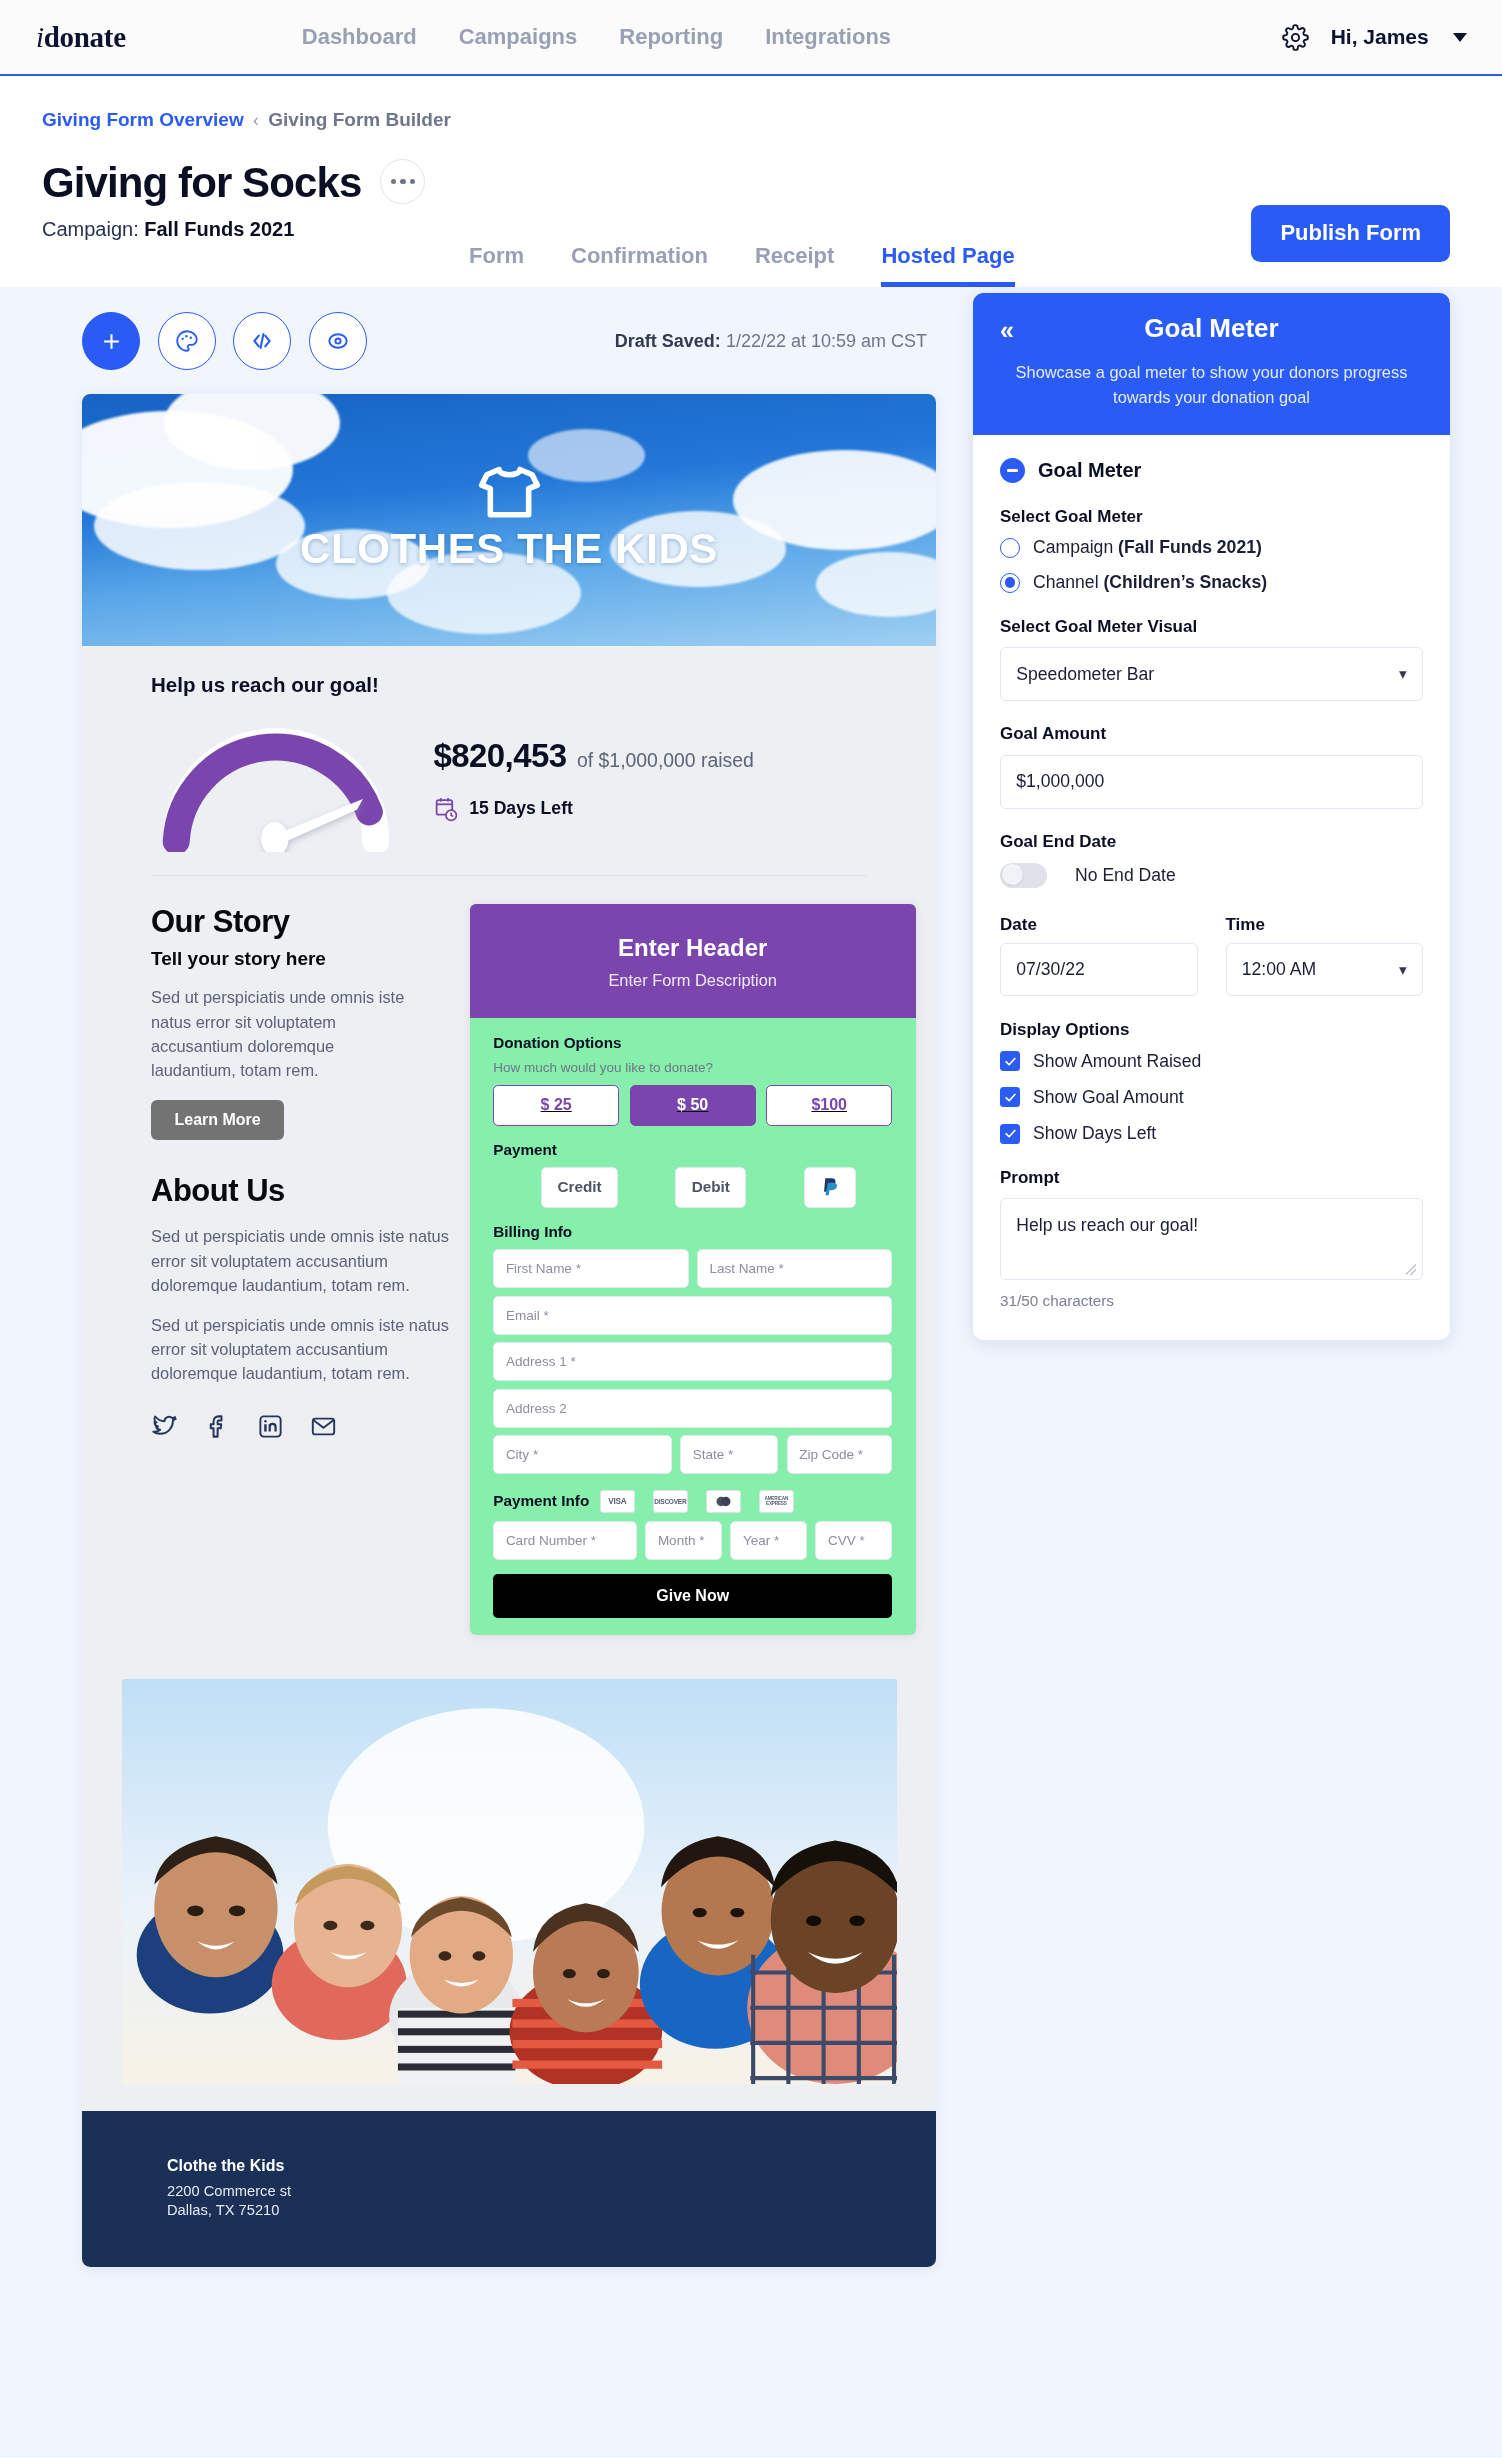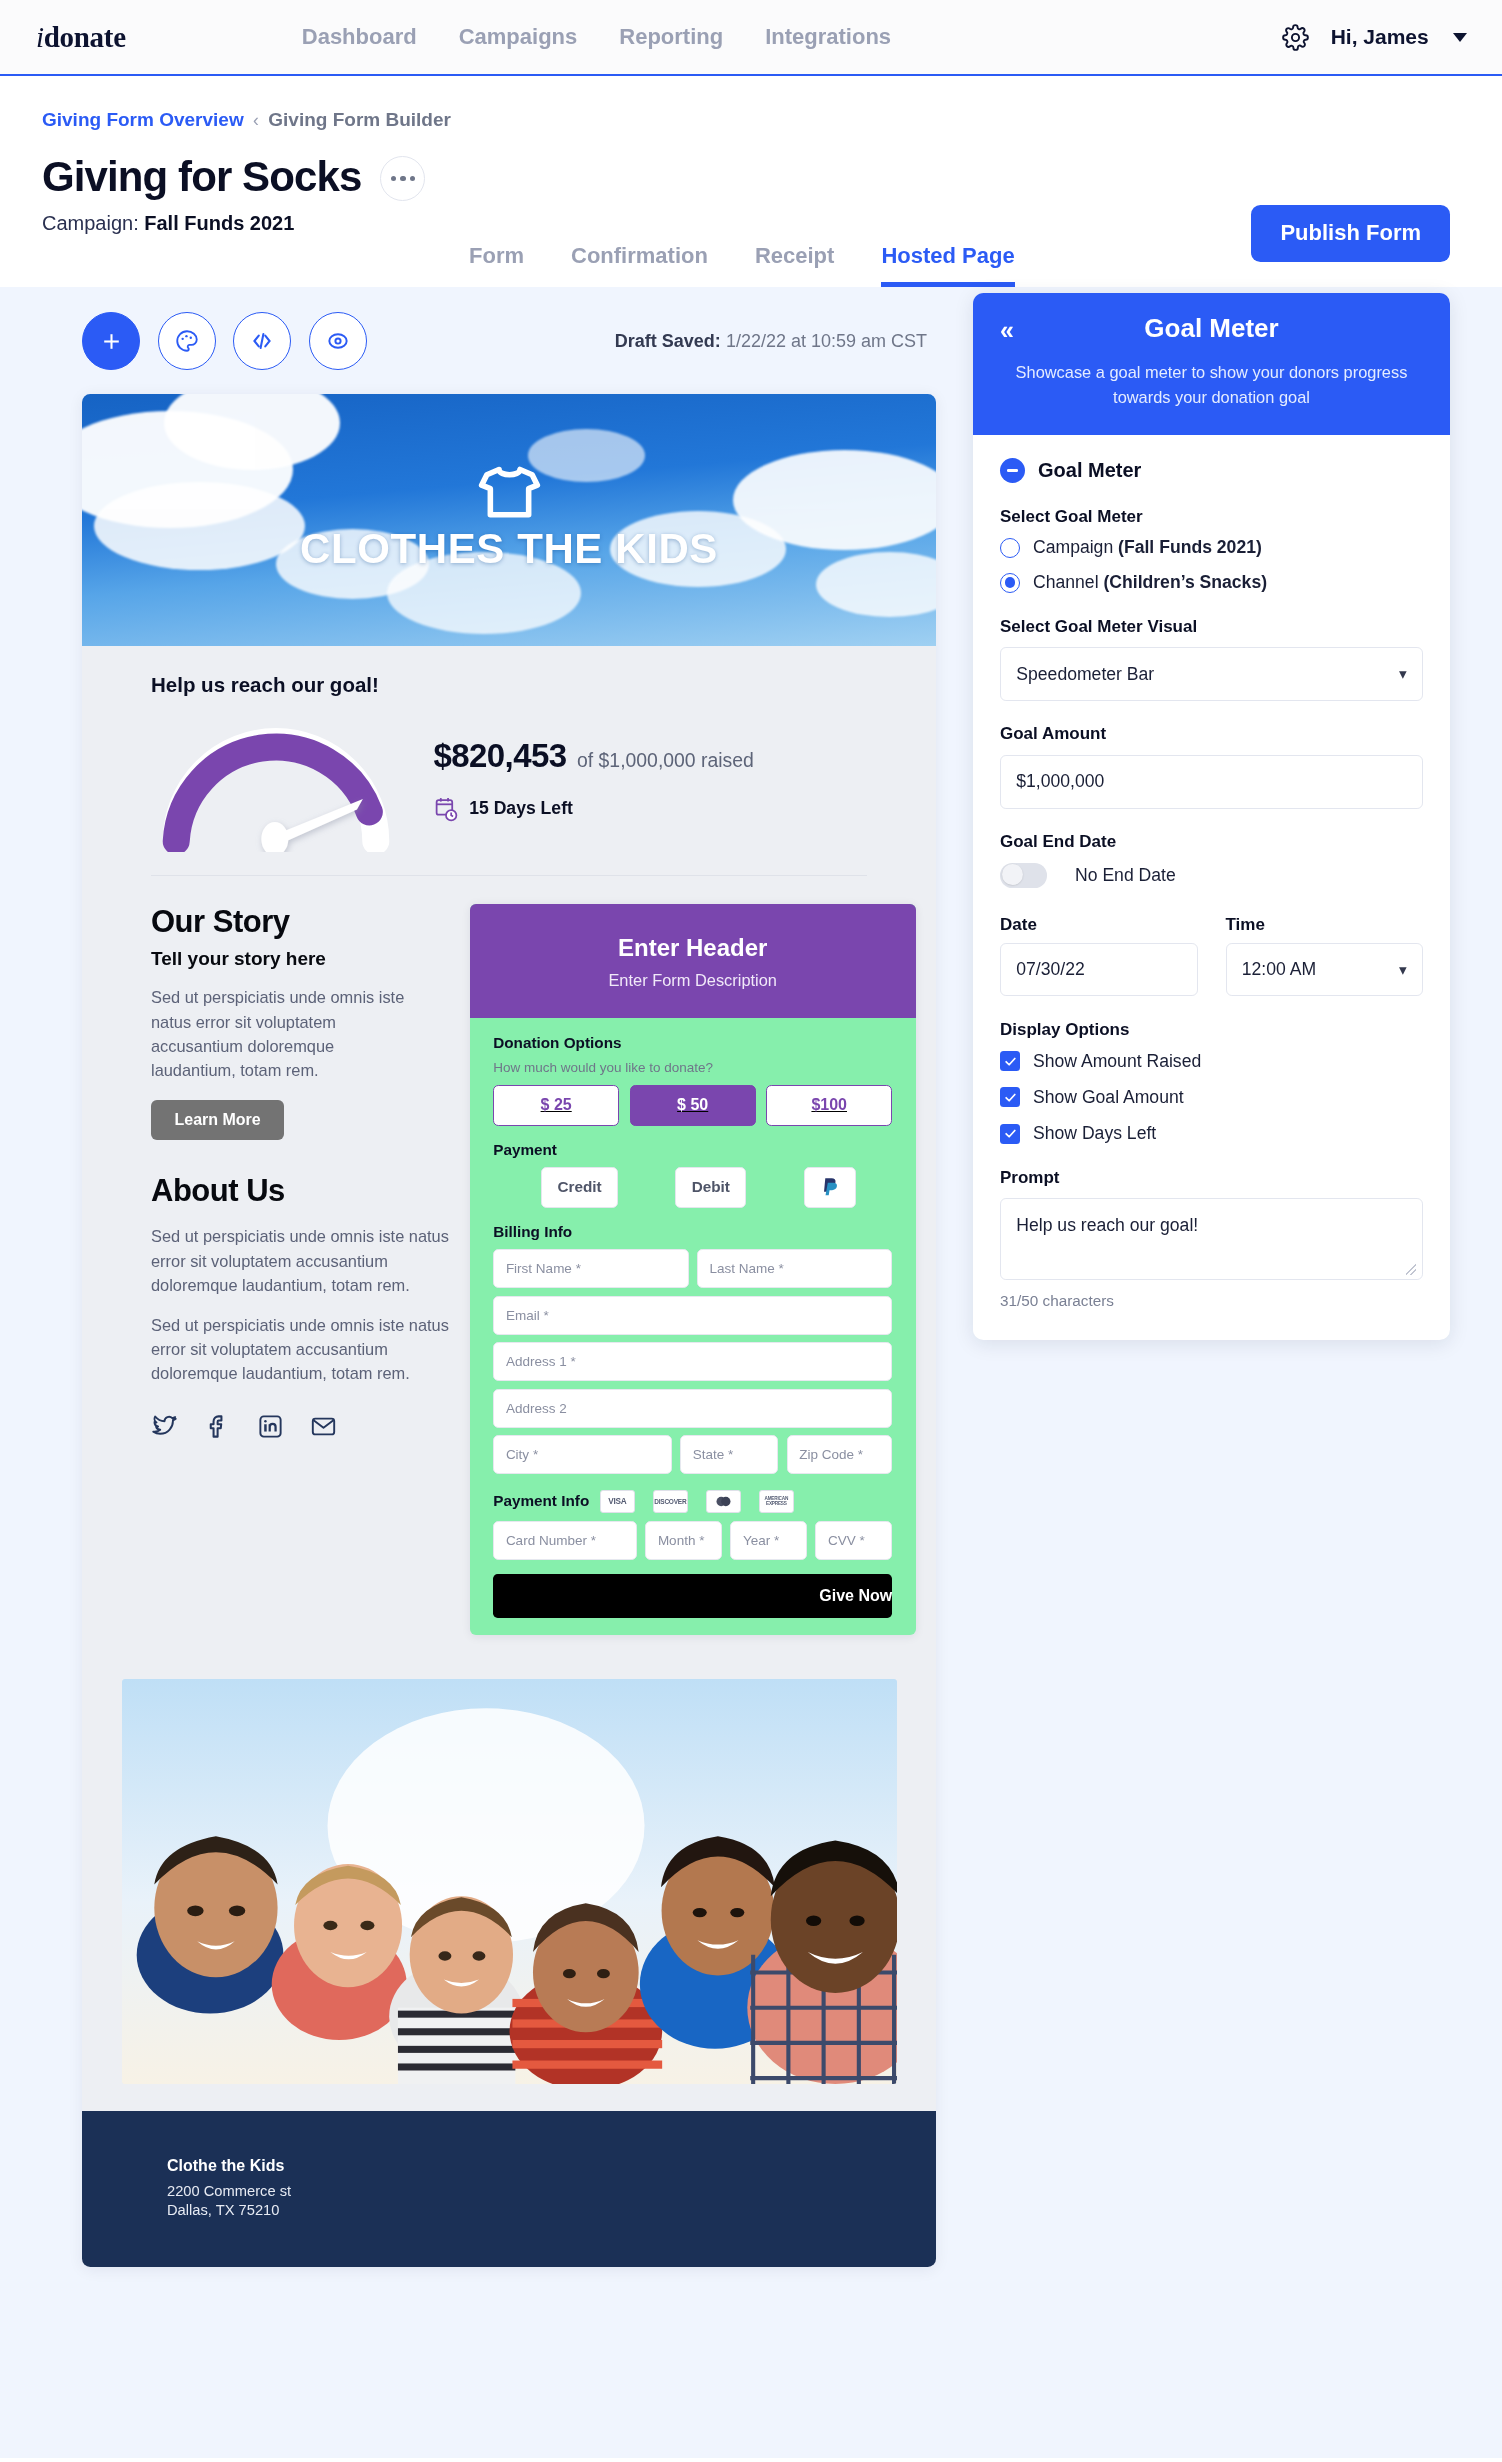--- a/index.html
+++ b/index.html
@@ -71,23 +71,23 @@
     display: flex;
     align-items: center;
     gap: 9.4px;
   }
   .breadcrumb .bc-link { color: #2b5bf5; }
   .breadcrumb .bc-sep { color: #9aa0b4; font-weight: 400; font-size: 17.6px;}
   .breadcrumb .bc-cur { color: #6f7689; font-weight: 600; }
 
   .title-row {
     margin-left: 42px;
-    margin-top: 22px;
+    margin-top: 28px;
     display: flex;
-    align-items: flex-end;
+    align-items: flex-start;
     gap: 19px;
   }
   .page-title {
     font-size: 42px;
     font-weight: 800;
     color: #0b0f24;
     letter-spacing: -0.9px;
   }
   .more-btn {
     width: 45px; height: 45px;
@@ -311,21 +311,20 @@
     width: 100%;
     background: #000;
     color: #fff;
     border: none;
     border-radius: 4.7px;
     font-size: 16px;
     font-weight: 800;
     padding: 13px 0;
     margin: 14px 0 17.6px 0;
     font-family: inherit;
-    text-align: right;
   }
   .card-brands { display: flex; gap: 18px; align-items: center; }
   .brand-chip {
     width: 35px; height: 23.5px; border-radius: 2.9px;
     border: 0.6px solid #dfe1e9; background: #fff;
     display: flex; align-items: center; justify-content: center;
     font-size: 8.2px; font-weight: 800; color: #555c73;
     letter-spacing: -0.2px;
   }
 

